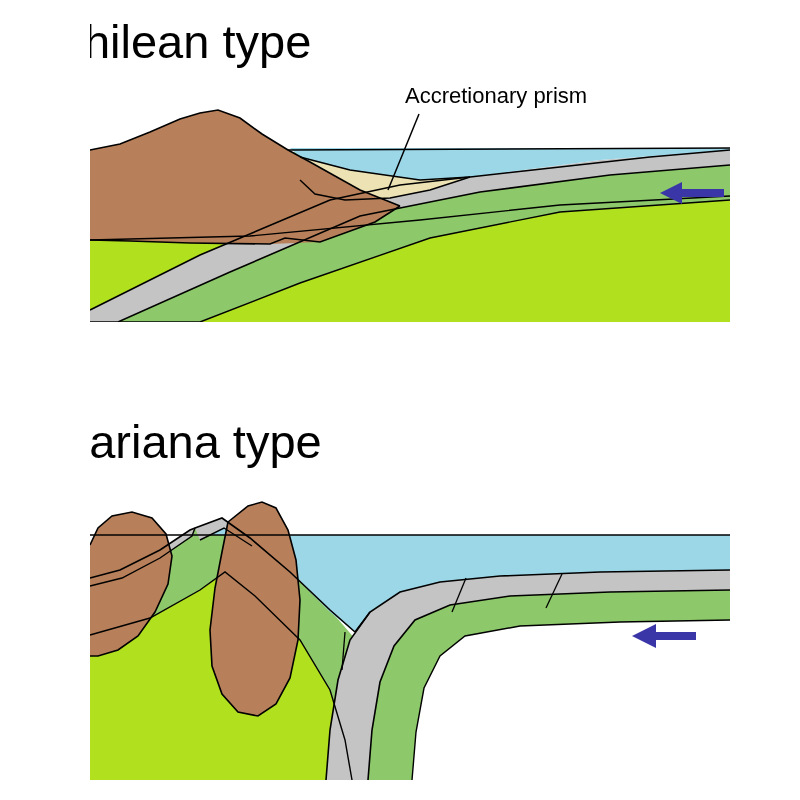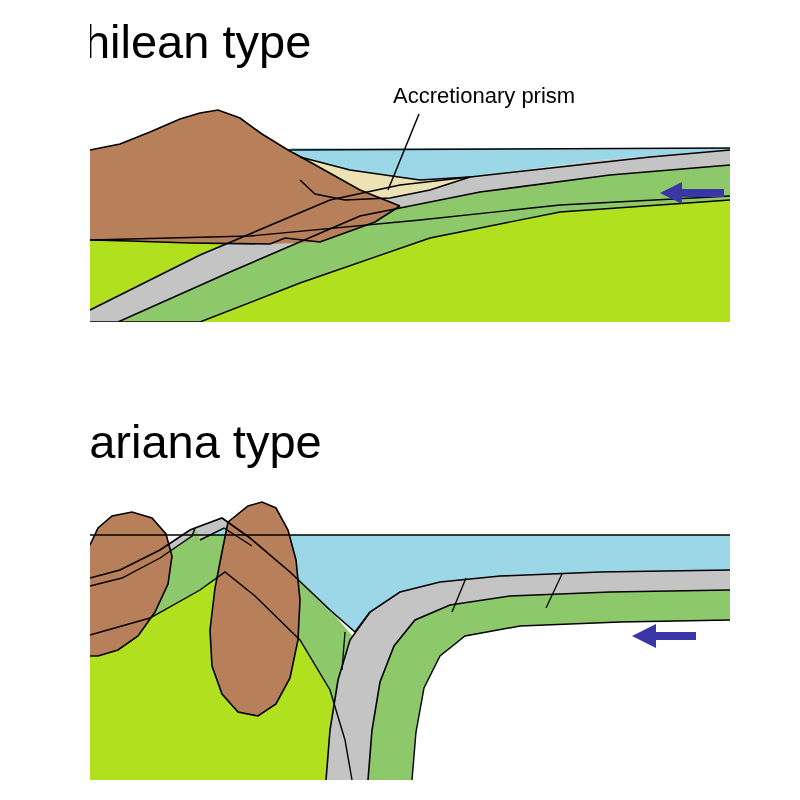--- a/index.html
+++ b/index.html
@@ -42,21 +42,21 @@
   #title-mariana { left: 50px; top: 18px; }
 
   .annotation-label {
     position: absolute;
     font-family: "Liberation Sans", sans-serif;
     font-size: 22px;
     color: #000000;
     white-space: nowrap;
     line-height: 1;
   }
-  #label-accretionary { left: 393px; top: 85px; }
+  #label-accretionary { left: 405px; top: 85px; }
 
   svg.diagram {
     position: absolute;
     left: 0;
     top: 0;
     width: 800px;
     height: 400px;
     display: block;
   }
   .outline { fill: none; stroke: #000000; stroke-width: 1.6; }

